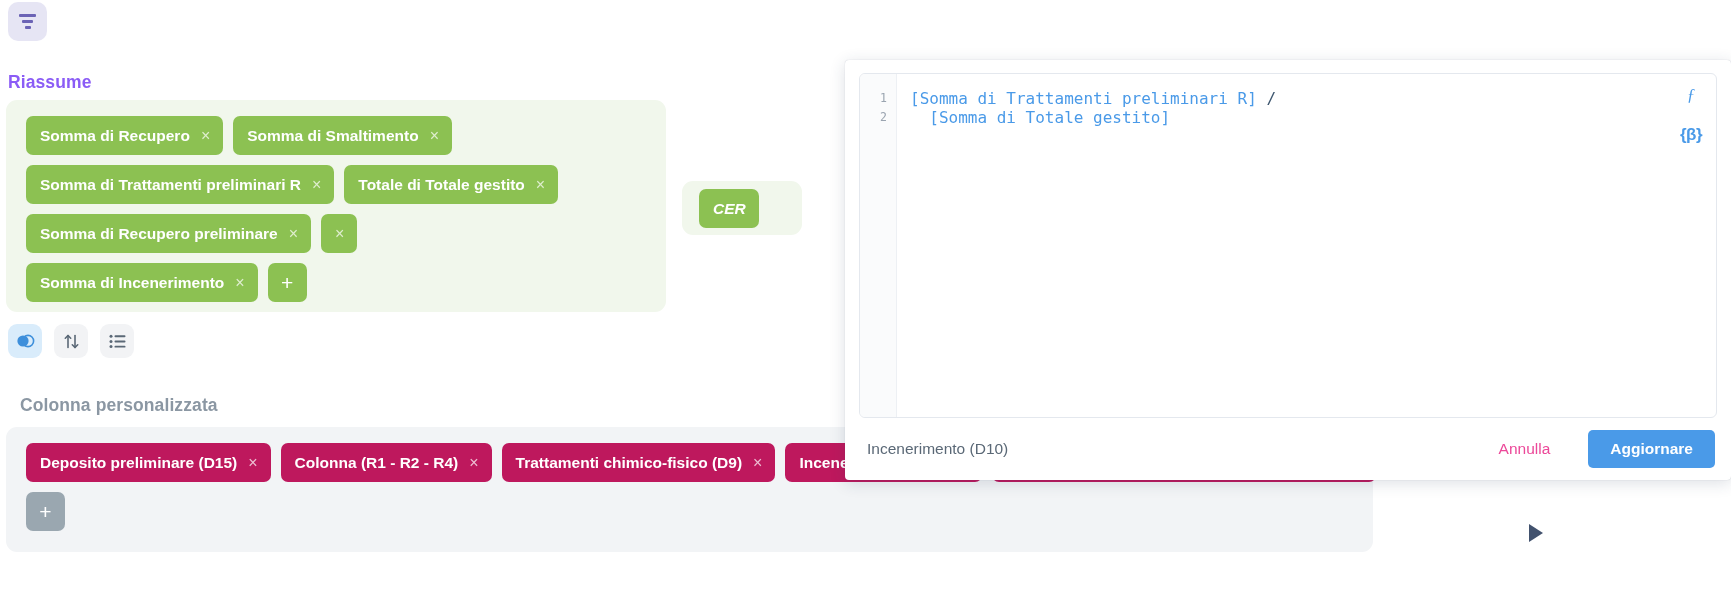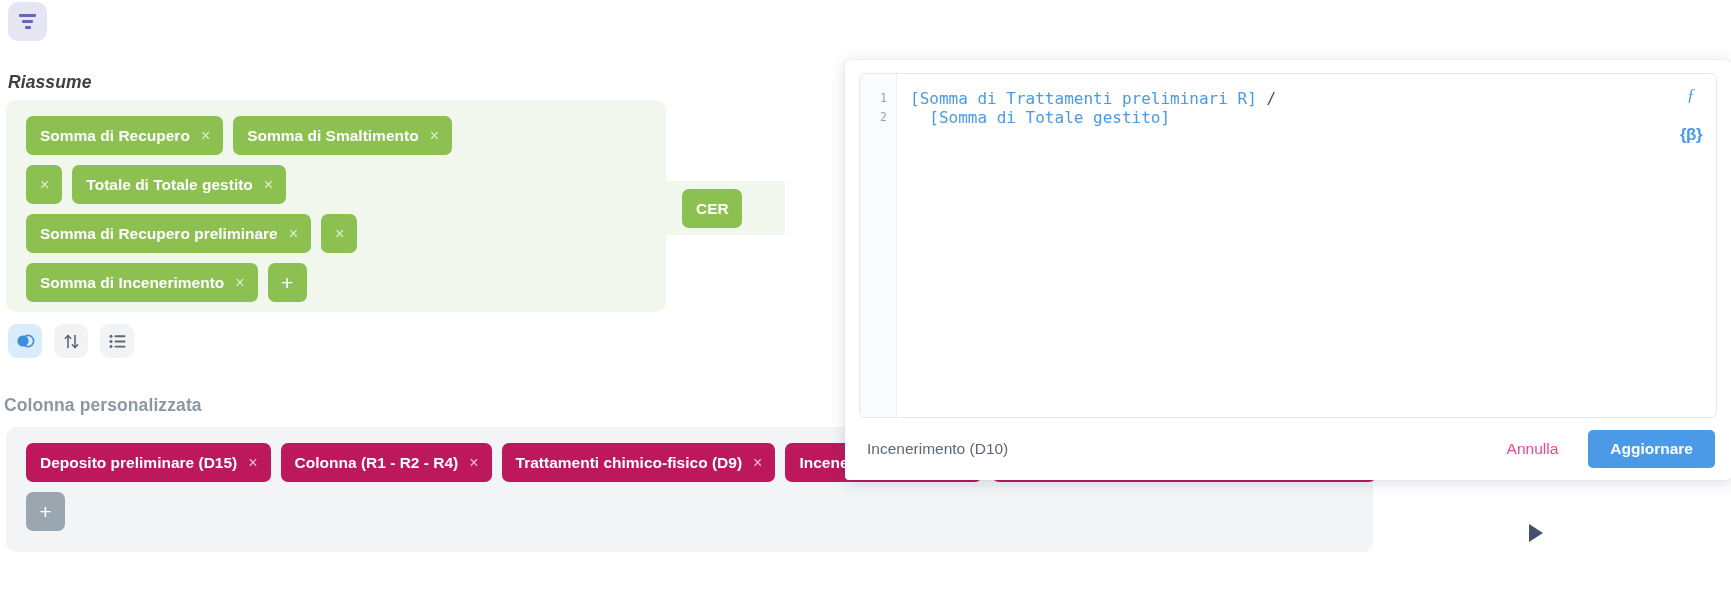--- a/index.html
+++ b/index.html
@@ -41,22 +41,22 @@
   .funnel i:nth-child(2){ width:11px; height:3.5px; }
   .funnel i:nth-child(3){ width:6px;  height:3.5px; }
 
   
   .section-title {
     position: absolute;
     font-size: 17.5px;
     font-weight: 700;
     letter-spacing: .1px;
   }
-  #riassume-title { left: 8px; top: 72px; color: #404040; font-style: italic; }
-  #colonna-title  { left: 4px; top: 395px; color: #8b97a3; font-weight: 600; }
+  #riassume-title { left: 8px; top: 72px; color: #8b5cf6; }
+  #colonna-title  { left: 20px; top: 395px; color: #8b97a3; font-weight: 600; }
 
   
   .green-wrap {
     position: absolute;
     left: 6px;
     top: 100px;
     width: 660px;
     height: 212px;
     background: #f1f7ec;
     border-radius: 11px;
@@ -111,28 +111,29 @@
     position: absolute;
     left: 671px;
     top: 198px;
     font-size: 16px;
     font-weight: 700;
     color: #8cc152;
     margin-left: 44px;
   }
   .cer-wrap {
     position: absolute;
-    left: 665px;
+    left: 682px;
     top: 181px;
     width: 120px;
     height: 54px;
     background: #f1f7ec;
-    border-radius: 1px;
+    border-radius: 11px;
     padding: 8px 0 0 17px;
     box-sizing: border-box;
+    font-style: italic;
   }
 
   
   .icon-row {
     position: absolute;
     left: 8px;
     top: 324px;
     display: flex;
     gap: 12px;
   }
@@ -277,20 +278,21 @@
     background: #4a9ae8;
     color: #ffffff;
     border: none;
     border-radius: 5px;
     height: 38px;
     padding: 0 22px;
     font-size: 15.5px;
     font-weight: 700;
     cursor: pointer;
     font-family: "Liberation Sans", sans-serif;
+    margin-left: 8px;
   }
 </style>
 </head>
 <body>
 
 <div class="filter-btn">
   <span class="funnel">
     <i></i>
       <i></i>
       <i></i>
@@ -308,20 +310,21 @@
         <span class="x">×</span>
       </div>
       <div class="chip green">
         <span>Somma di Smaltimento</span>
         <span class="x">×</span>
       </div>
     </div>
 
     <div class="chip-row">
       <div class="chip green">
+        <span>Somma di Trattamenti preliminari R</span>
         <span class="x">×</span>
       </div>
       <div class="chip green">
         <span>Totale di Totale gestito</span>
         <span class="x">×</span>
       </div>
     </div>
 
     <div class="chip-row">
       <div class="chip green">

